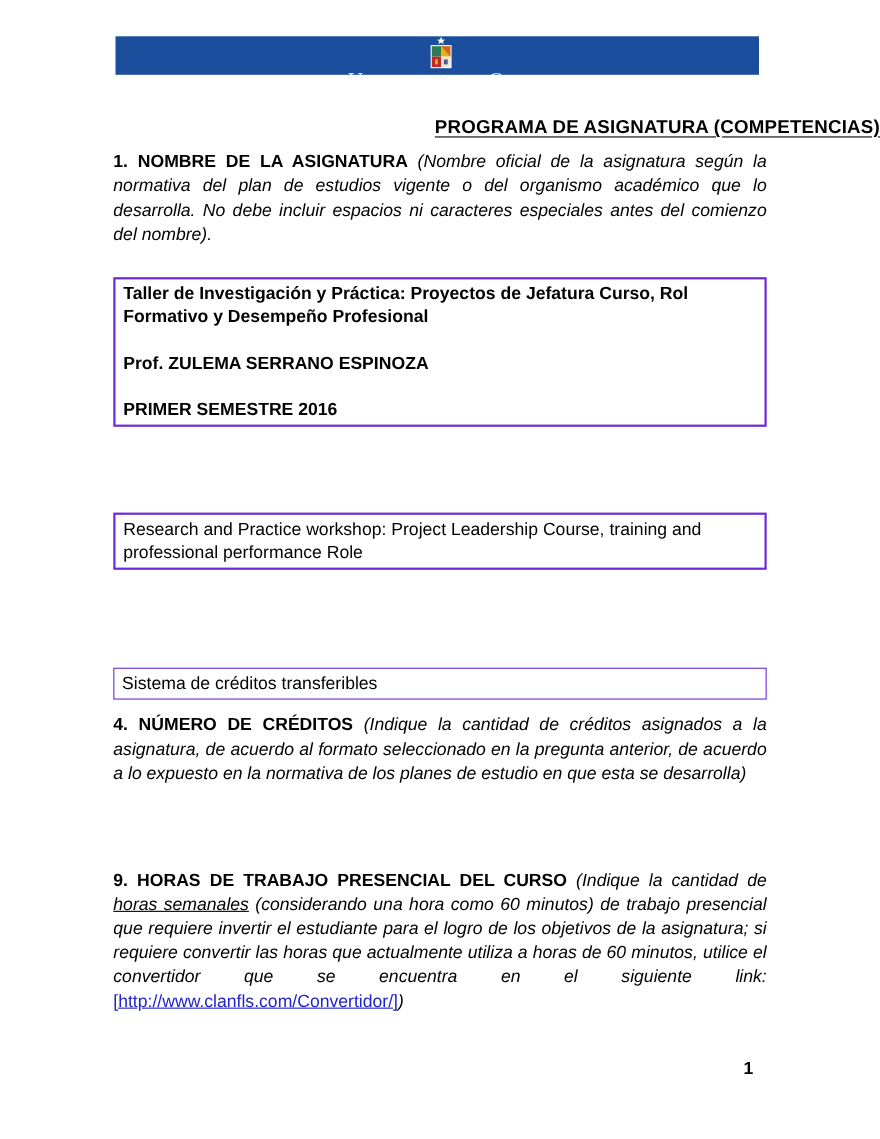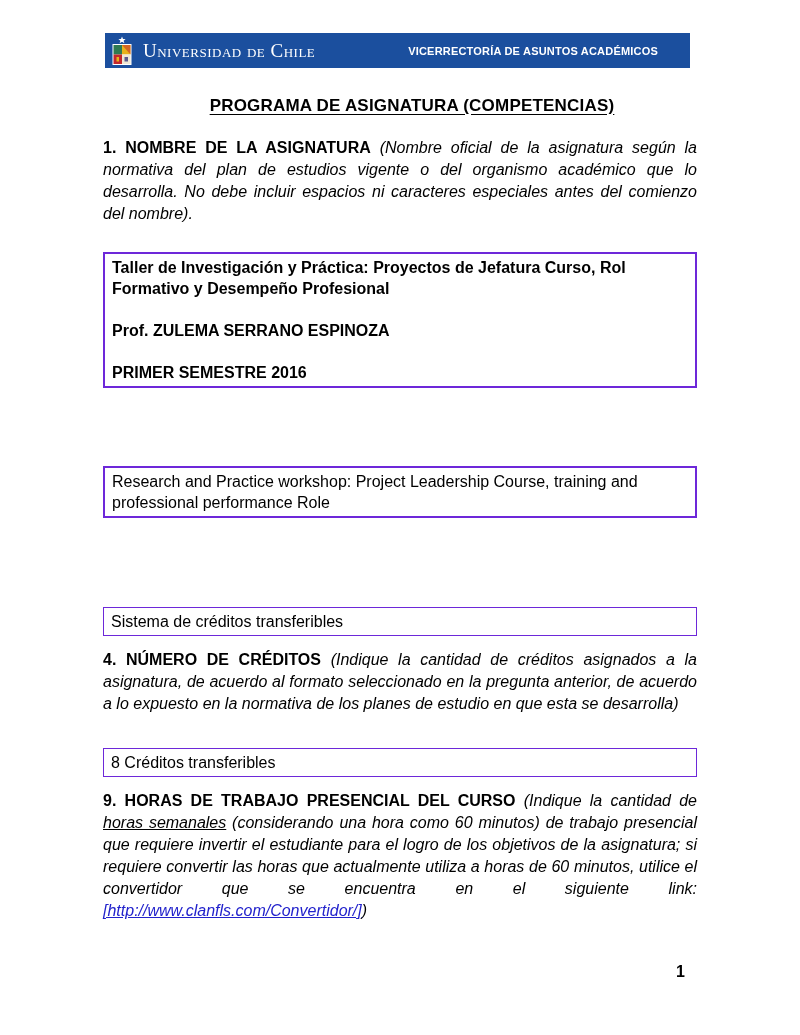--- a/index.html
+++ b/index.html
@@ -14,20 +14,21 @@
     overflow: hidden;
   }
   
   .banner {
     position: absolute;
     left: 105px; top: 33px;
     width: 585px; height: 35px;
     background: #1b4f9e;
     display: flex;
     align-items: center;
+    flex-direction: column;
   }
   .logo-wrap { margin-left: 6px; display: flex; align-items: center; }
   .uni-name {
     font-family: "Liberation Serif", serif;
     font-variant: small-caps;
     color: #ffffff;
     font-size: 19px;
     letter-spacing: 0.5px;
     margin-left: 10px;
     white-space: nowrap;
@@ -37,22 +38,22 @@
     margin-right: 32px;
     color: #ffffff;
     font-size: 11px;
     font-weight: bold;
     letter-spacing: 0.2px;
     white-space: nowrap;
   }
   
   .doc-title {
     position: absolute;
-    left: 0; right: 0; top: 96px;
-    text-align: center;
+    left: 0; right: 0; top: 106px;
+    text-align: right;
     font-size: 17px;
     font-weight: bold;
     text-decoration: underline;
     text-underline-offset: 3px;
     letter-spacing: 0.2px;
     padding-left: 24px;
   }
   
   .sec {
     position: absolute;
@@ -61,21 +62,20 @@
     font-size: 16px;
     line-height: 22px;
     text-align: justify;
   }
   .h  { font-weight: bold; font-style: normal; }
   .i  { font-style: italic; }
   .bi { font-weight: bold; font-style: italic; }
   .b  { font-weight: bold; font-style: normal; }
   .iu { font-style: italic; text-decoration: underline; }
   .link {
-    font-style: italic;
     color: #2222cc;
     text-decoration: underline;
     cursor: pointer;
   }
   
   .box {
     position: absolute;
     left: 103px;
     width: 594px;
     border: 1px solid #6d28d9;
@@ -142,23 +142,20 @@
   </div>
 
   <div class="box b3">
     <span class="prelines">Sistema de créditos transferibles</span>
   </div>
 
   <p class="sec s4">
     <span class="h">4. NÚMERO DE CRÉDITOS</span>
     <span class="i">(Indique la cantidad de créditos asignados a la asignatura, de acuerdo al formato seleccionado en la pregunta anterior, de acuerdo a lo expuesto en la normativa de los planes de estudio en que esta se desarrolla)</span>
   </p>
-  <div class="box b4">
-    <span class="prelines">8 Créditos transferibles</span>
-  </div>
 
   <p class="sec s5">
     <span class="h">9. HORAS DE TRABAJO PRESENCIAL DEL CURSO</span>
     <span class="i">(Indique la cantidad de </span><span class="iu">horas semanales</span><span class="i"> (considerando una hora como 60 minutos) de trabajo presencial que requiere invertir el estudiante para el logro de los objetivos de la asignatura; si requiere convertir las horas que actualmente utiliza a horas de 60 minutos, utilice el convertidor que se encuentra en el siguiente link: </span><a class="link">[http://www.clanfls.com/Convertidor/]</a><span class="i">)</span>
   </p>
 
   <div class="pagenum">1</div>
 
 </div>
 

